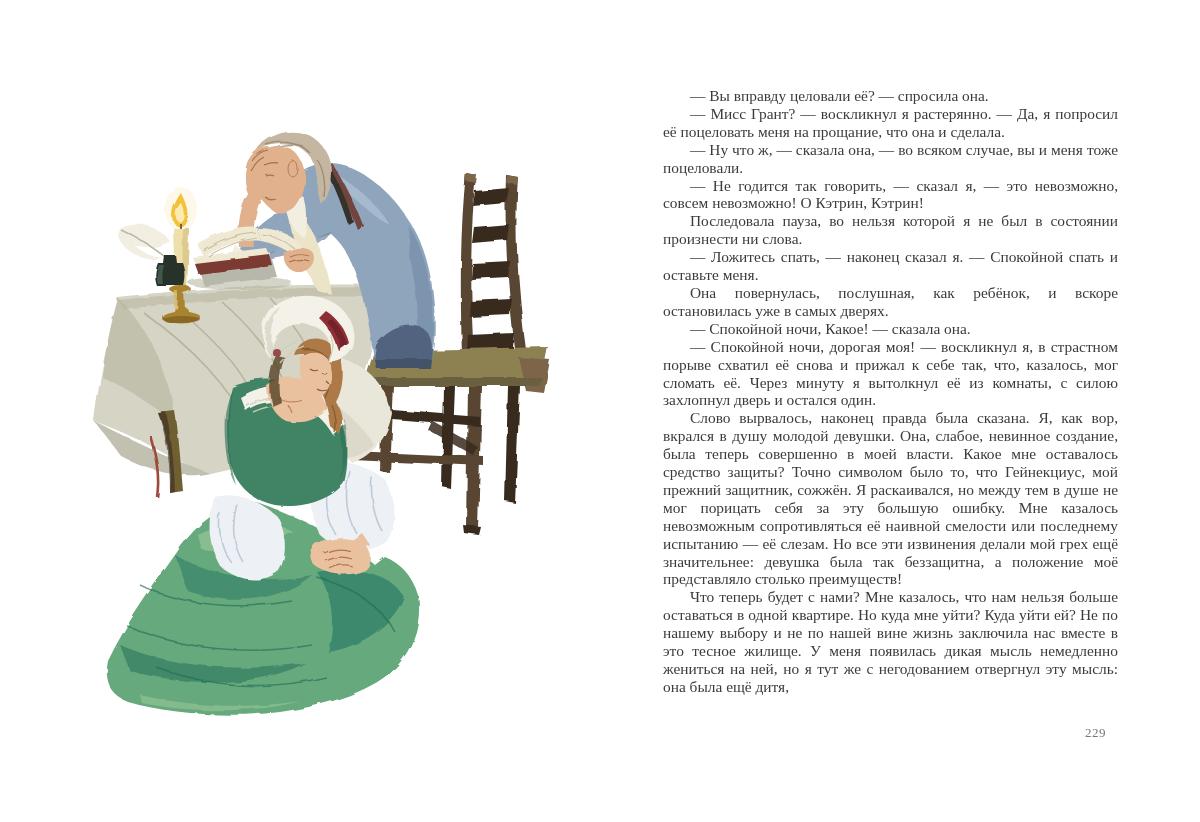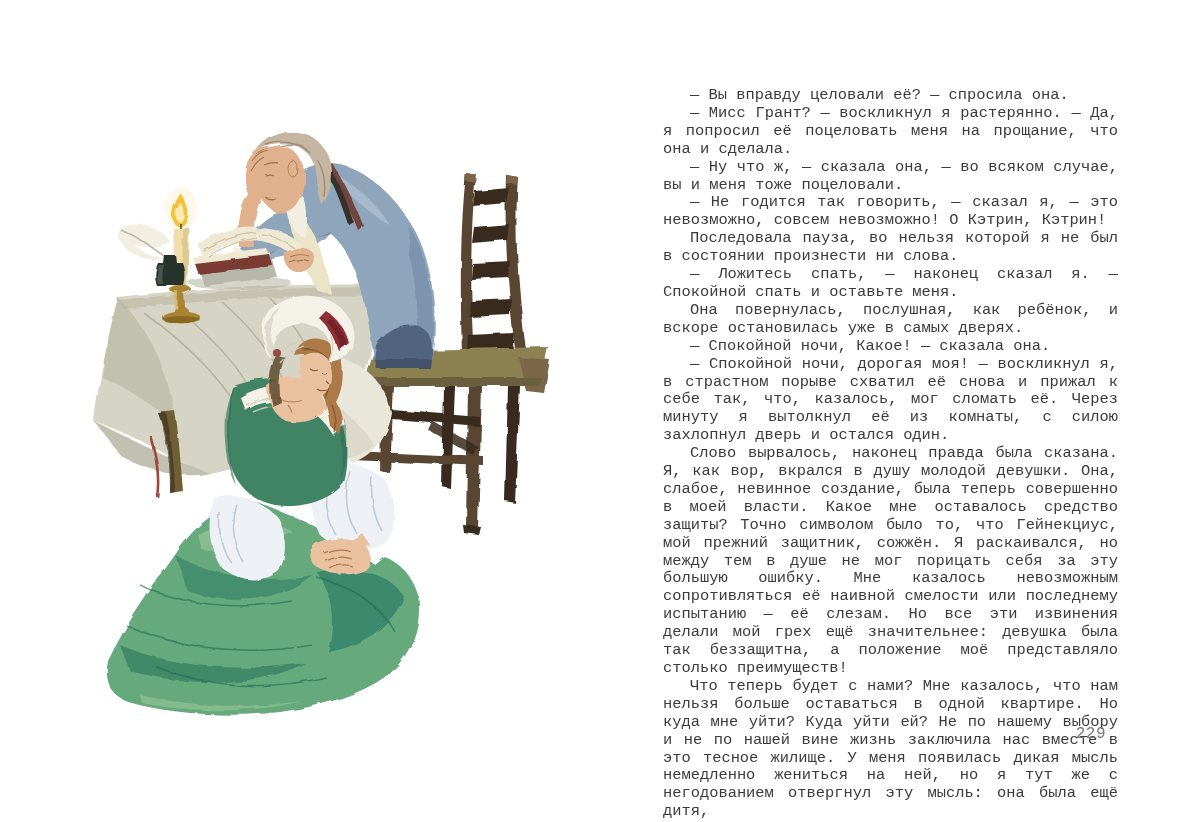--- a/index.html
+++ b/index.html
@@ -7,28 +7,27 @@
     width:1200px;height:822px;position:relative;overflow:hidden;
     background:var(--page-bg,#ffffff);
     font-family:"Liberation Serif", serif;
   }
   .spread{position:absolute;inset:0;}
   .illustration{position:absolute;left:80px;top:105px;width:480px;height:640px;}
   .text-block{
     position:absolute;left:663px;top:87px;width:455px;
     font-size:15.4px;line-height:17.9px;color:var(--text-color,#3b3b3b);
     text-align:justify;
-    font-family:Liberation Mono, monospace;
   }
   .text-block p{margin:0;text-indent:27px;}
   .folio{
     position:absolute;left:663px;top:725px;width:443px;
-    text-align:right;font-size:16px;letter-spacing:.5px;
+    text-align:right;font-size:13px;letter-spacing:.5px;
     color:var(--folio-color,#777);
-    font-family:Liberation Mono, monospace;
+    font-family:Liberation Serif, serif;
   }
   
   .c-cloth{fill:var(--cloth)} .c-cloth-sh{fill:var(--cloth-shade)}
   .c-corner{fill:var(--cloth-pale)}
   .c-wood{fill:var(--wood)} .c-wood-d{fill:var(--wood-dark)} .c-wood-l{fill:var(--wood-light)}
   .c-seat{fill:var(--seat)}
   .c-coat{fill:var(--coat)} .c-coat-d{fill:var(--coat-dark)}
   .c-waist{fill:var(--waistcoat)}
   .c-skin{fill:var(--skin)} .c-skinw{fill:var(--skin-woman)}
   .c-hairm{fill:var(--hair-man)} .c-hairw{fill:var(--hair-woman)}

